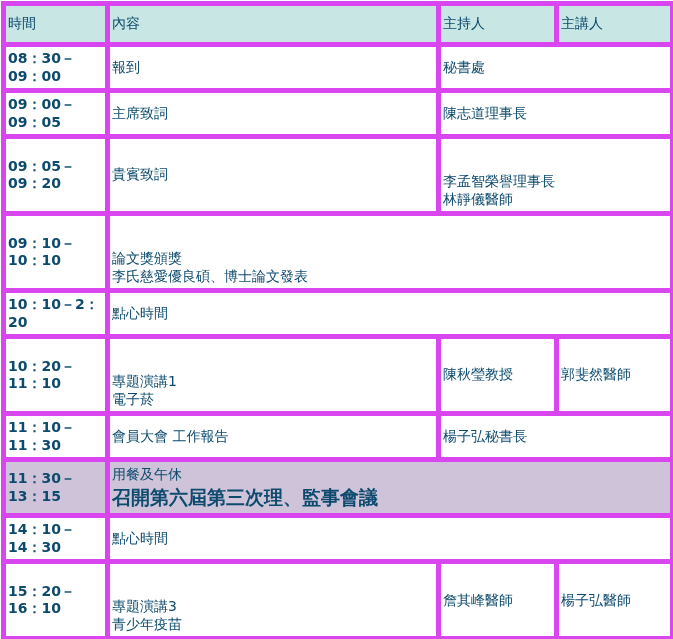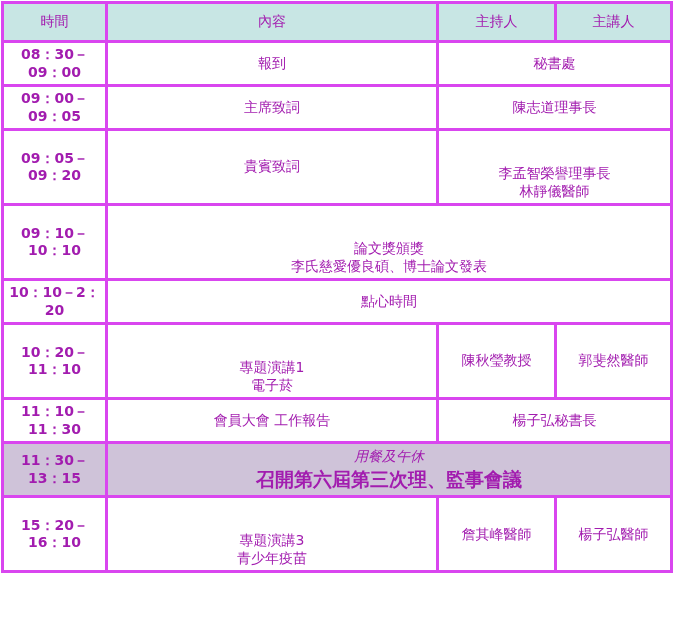--- a/index.html
+++ b/index.html
@@ -13,25 +13,25 @@
     height: 639px;
     overflow: hidden;
   }
   table.agenda {
     border-collapse: collapse;
     width: 671px;
     margin: 1px;
     table-layout: fixed;
   }
   table.agenda td {
-    border: 3px solid #d946ef;
-    text-align: center;
+    border: 5px solid #d946ef;
+    text-align: left;
     vertical-align: middle;
     font-size: 14px;
-    color: #a21caf;
+    color: #0c4a6e;
     padding: 3px 2px;
     line-height: 1.25;
   }
   thead td {
     background: #c8e6e4;
     height: 30px;
     font-size: 15px;
   }
   .col-time { width: 104px; }
   .col-content { width: 331px; }
@@ -43,21 +43,20 @@
   .row-h-lg { height: 48px; }
 
   .lunch td {
     background: #cfc3d9;
   }
   .lunch .lunch-cell {
     padding: 4px 2px;
   }
   .lunch-line1 {
     font-size: 14px;
-    font-style: italic;
   }
   .lunch-line2 {
     font-size: 19px;
     font-weight: bold;
     margin-top: 2px;
   }
   .time-cell {
     letter-spacing: 0px;
     font-weight: bold;
   }
@@ -137,20 +136,24 @@
 
     <tr class="row-h-md lunch">
       <td class="time-cell">11：30－13：15</td>
       <td colspan="3" class="lunch-cell">
         <div class="lunch-line1">用餐及午休</div>
         <div class="lunch-line2">召開第六屆第三次理、監事會議</div>
       </td>
     </tr>
 
 
+    <tr class="row-h-sm">
+      <td class="time-cell">14：10－14：30</td>
+      <td colspan="3">點心時間</td>
+    </tr>
 
 
     <tr class="row-h-md">
       <td class="time-cell">15：20－16：10</td>
       <td class="two-line">
         <span class="l1">專題演講3</span>
         <span class="l2">青少年疫苗</span>
       </td>
       <td>詹其峰醫師</td>
       <td>楊子弘醫師</td>

